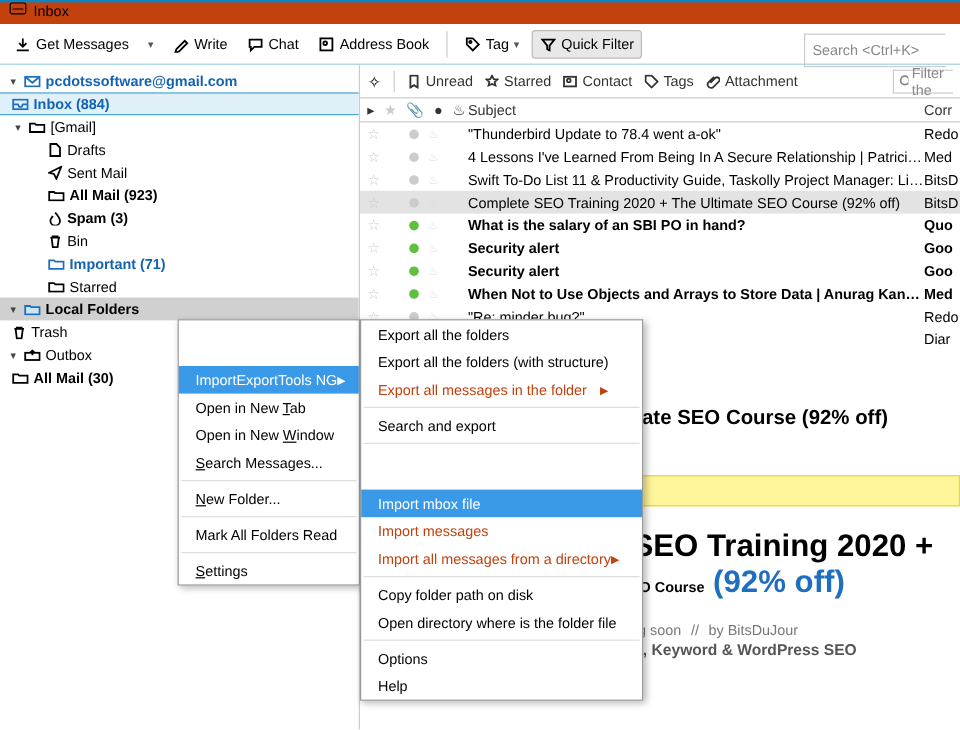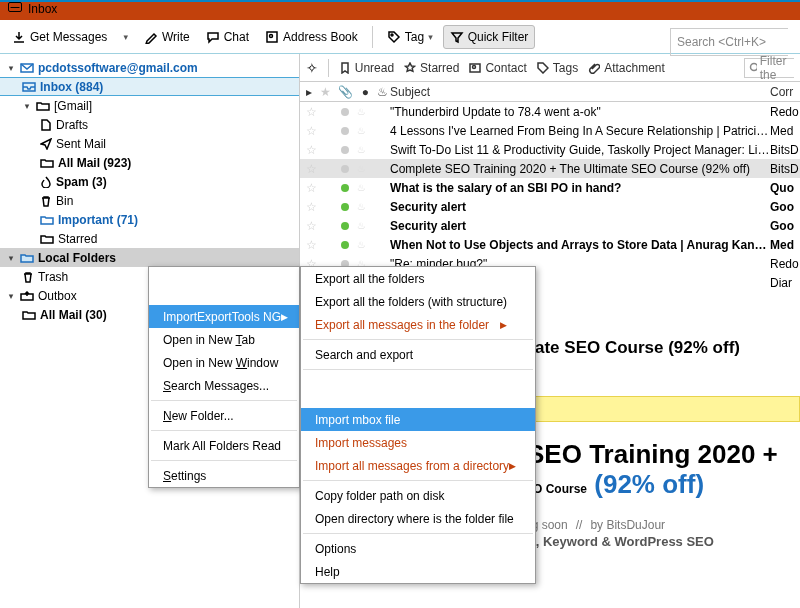--- a/index.html
+++ b/index.html
@@ -15,21 +15,21 @@
 .search-global { position: absolute; right: 12px; top: 28px; height: 28px; width: 118px; border: 1px solid #ccc; border-right: none; padding: 0 6px; color: #888; display: flex; align-items: center; }
 .layout { display: flex; height: calc(100% - 54px); }
 .sidebar { width: 300px; border-right: 1px solid #ccc; padding-top: 4px; overflow: hidden; }
 .tree-row { display: flex; align-items: center; height: 19px; padding-left: 6px; gap: 4px; cursor: pointer; }
 .tree-row.sel { background: #e0f0f8; border: 1px solid #4aa8d8; border-left: none; border-right: none; }
 .tree-row.sel2 { background: #d0d0d0; }
 .tw { width: 10px; text-align: center; font-size: 9px; color: #444; }
 .lbl { white-space: nowrap; }
 .lbl.blue { color: #1363b3; font-weight: 600; }
 .lbl.bold { font-weight: 600; }
-.ind1 { padding-left: 22px; }
+.ind1 { padding-left: 10px; }
 .ind2 { padding-left: 40px; }
 .main { flex: 1; display: flex; flex-direction: column; overflow: hidden; }
 .filterbar { height: 28px; border-bottom: 1px solid #ccc; display: flex; align-items: center; gap: 10px; padding: 0 6px; }
 .pin { font-size: 14px; }
 .flabel { display: flex; align-items: center; gap: 4px; color: #333; }
 .filter-search { margin-left: auto; border: 1px solid #ccc; height: 20px; width: 50px; padding: 0 4px; color: #888; display: flex; align-items: center; border-right: none; }
 .cols { height: 20px; border-bottom: 1px solid #ccc; display: flex; align-items: center; color: #333; }
 .cols .c1 { width: 90px; padding-left: 6px; display: flex; gap: 8px; }
 .cols .c2 { flex: 1; }
 .cols .c3 { width: 30px; }

